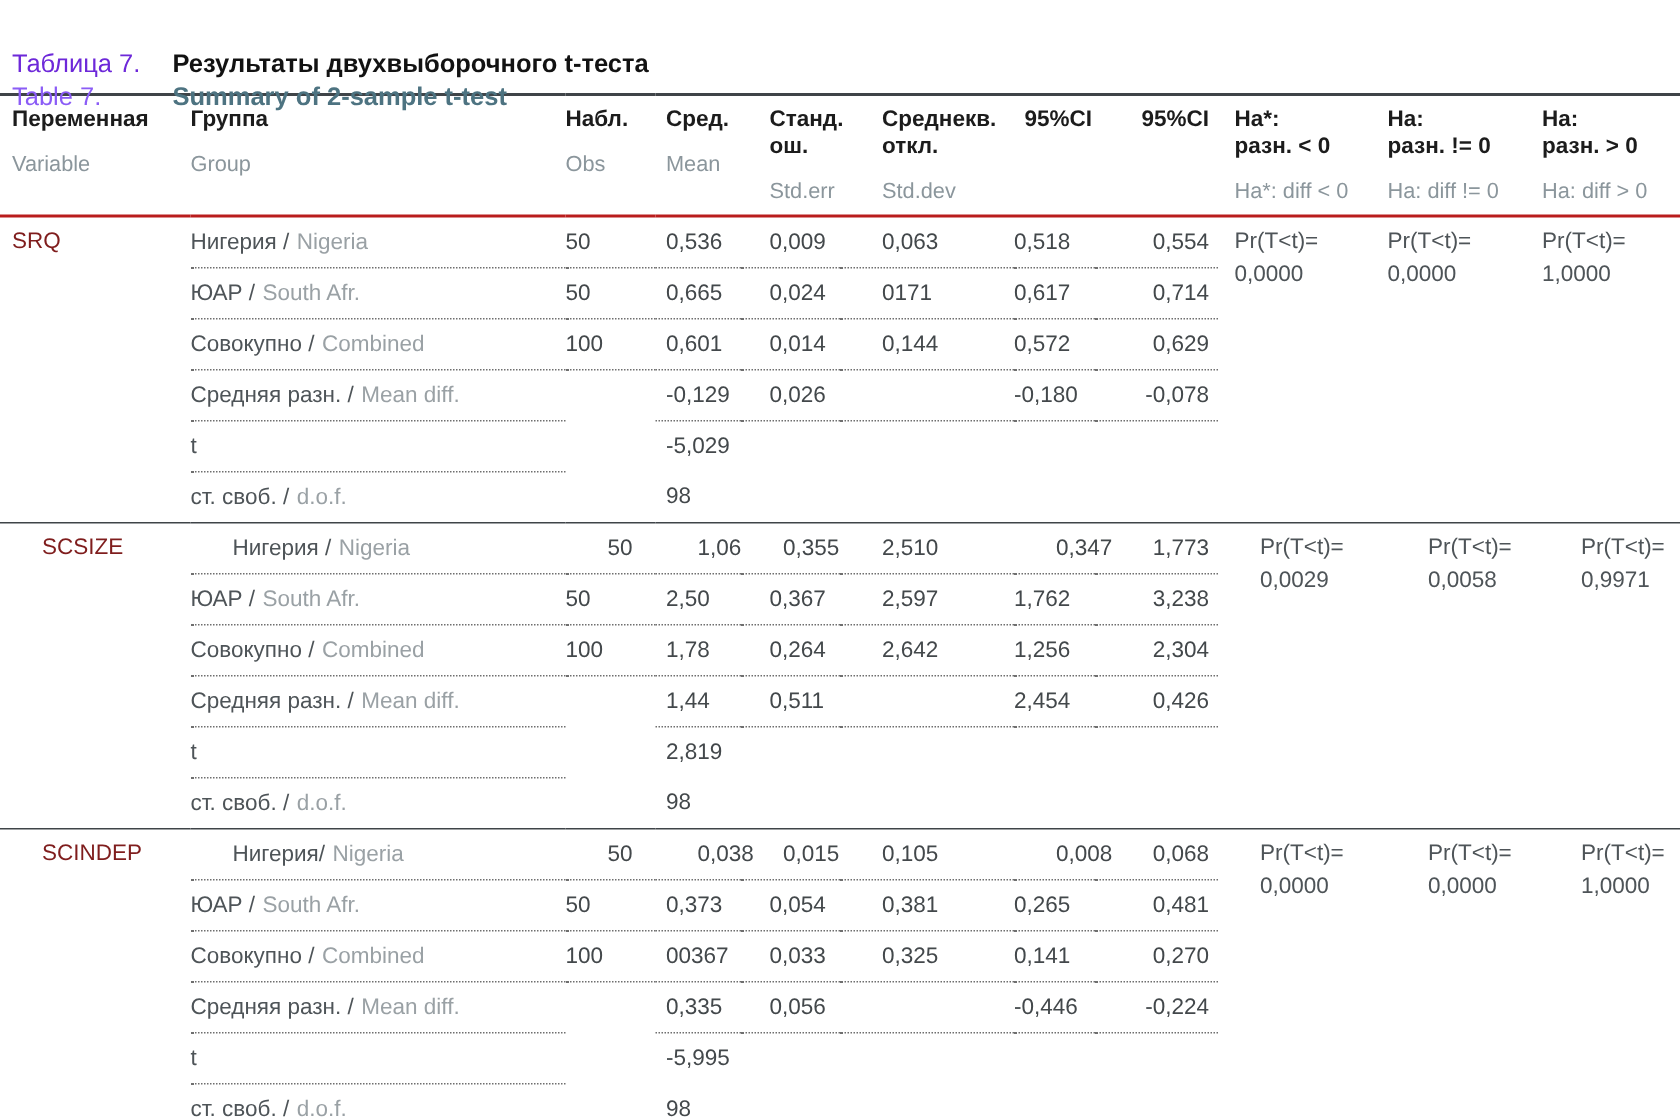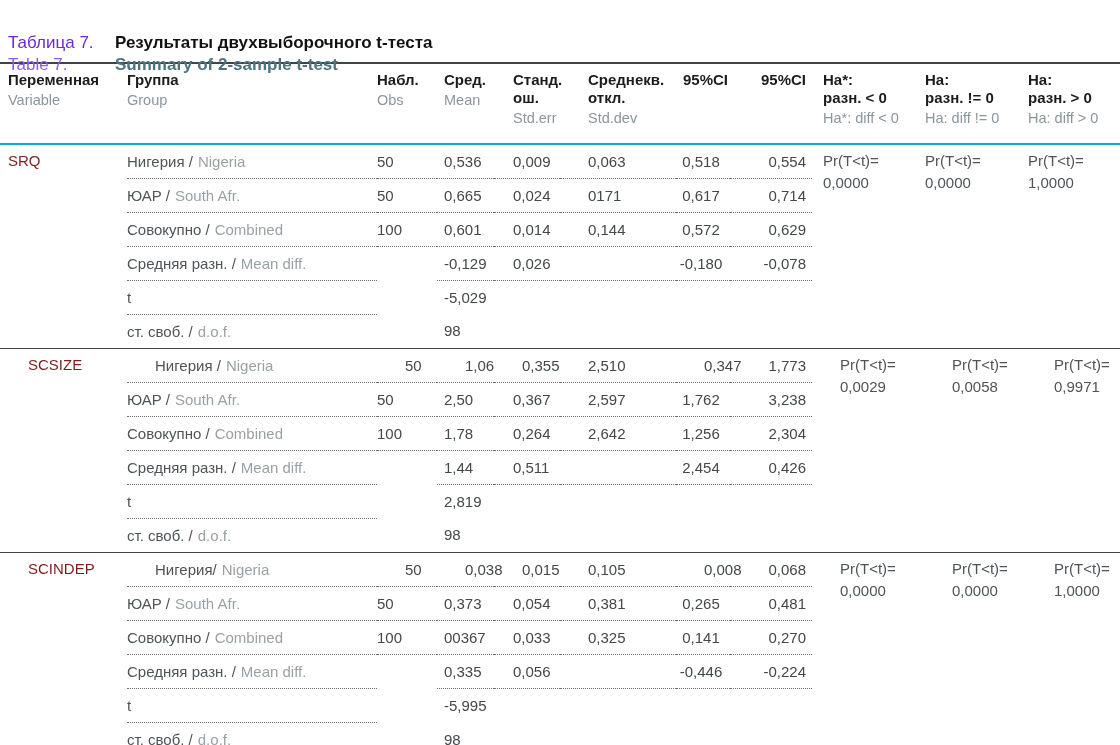--- a/index.html
+++ b/index.html
@@ -26,25 +26,25 @@
     table-layout:fixed;
     border-top:2px solid #3f4448;
     margin-top:2px;
   }
   thead th{
     box-sizing:border-box;
     height:81px;
     vertical-align:top;
     padding:7px 0 0 0;
     text-align:left;
-    border-bottom:2px solid #0ea5e9;
+    border-bottom:2px solid #b91c1c;
     font-weight:400;
   }
   .h-ru{white-space:pre-line;line-height:18px;font-size:15px;font-weight:700;color:#1c1c1c;}
-  .h-en{line-height:18px;font-size:14.5px;margin-top:2px;color:#8b969c;white-space:nowrap;}
+  .h-en{line-height:18px;font-size:14.5px;margin-top:12px;color:#8b969c;white-space:nowrap;}
   tbody td{
     box-sizing:border-box;
     height:34px;
     vertical-align:middle;
     padding:0;
     font-size:15px;
     color:#43484b;
     white-space:nowrap;
   }
   tbody + tbody tr:first-child td{border-top:1px solid #3f4448;padding-left:28px;}
@@ -57,21 +57,21 @@
   th.col-5{padding-left:28px;}
   th.col-6{text-align:right;padding-right:2px;}
   th.col-7{text-align:right;padding-right:6px;}
   th.col-8{padding-left:11px;}
   th.col-9{padding-left:1px;}
   th.col-10{padding-left:2px;}
   td.c-var{vertical-align:top;padding-top:7px;color:#7f1d1d;}
   td.c-mean{padding-left:7px;}
   td.c-stderr{padding-left:19px;}
   td.c-stddev{padding-left:28px;margin-top:28px;}
-  td.c-ci1{text-align:center;padding-right:4px;}
+  td.c-ci1{text-align:left;padding-right:4px;}
   td.c-ci2{text-align:right;padding-right:6px;}
   td.ha0{padding-left:11px;}
   td.ha1{padding-left:1px;}
   td.ha2{padding-left:2px;}
   td.c-ha{vertical-align:top;color:#4e5458;}
   .ha-label{padding-top:5px;line-height:22px;}
   .ha-value{line-height:22px;}
   .g-ru{color:#4e5458;}
   .g-en{color:#9aa1a5;margin-left:5px;}
 </style>

